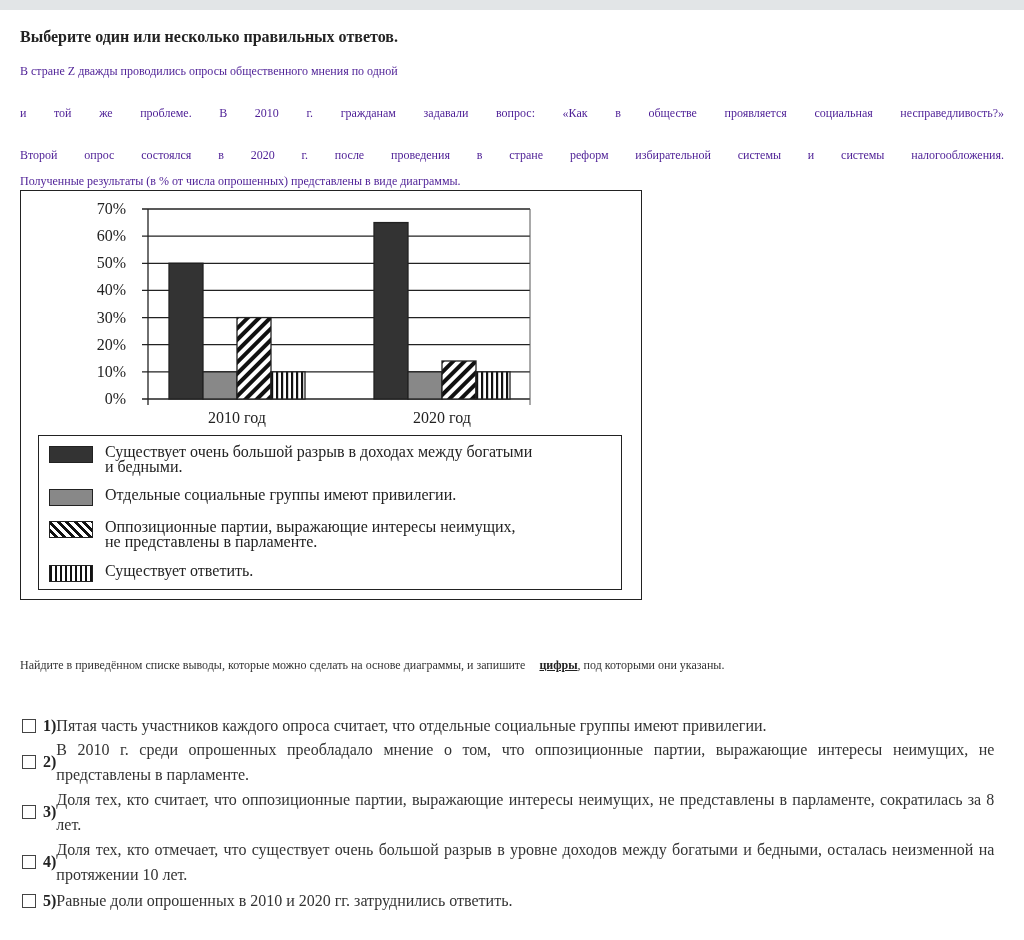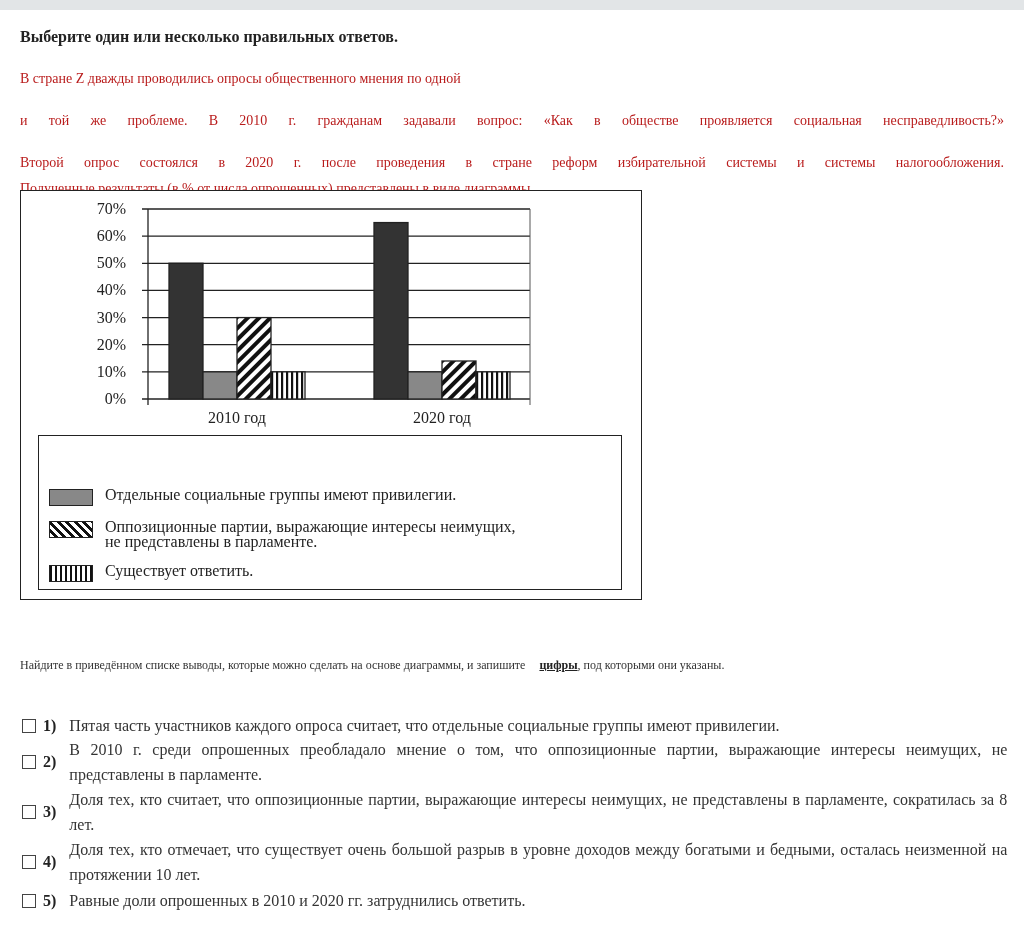--- a/index.html
+++ b/index.html
@@ -3,21 +3,21 @@
 <meta charset="utf-8">
 <style>
   html, body { margin: 0; padding: 0; }
   body {
     width: 1024px; height: 940px; position: relative; overflow: hidden;
     background: #ffffff; color: #222;
     font-family: "Liberation Serif", "DejaVu Serif", serif;
   }
   .topbar { position: absolute; left: 0; top: 0; width: 1024px; height: 10px; background: #e2e5e7; }
   .title { position: absolute; left: 20px; top: 28px; font-size: 16px; font-weight: bold; color: #222; }
-  .intro { position: absolute; left: 20px; top: 66px; width: 984px; font-size: 14px; line-height: 26px; color: #b91c1c; }
+  .intro { position: absolute; left: 20px; top: 58px; width: 984px; font-size: 12px; line-height: 26px; color: #4c1d95; }
   .intro .line { display: block; white-space: nowrap; }
   .intro .just { text-align: justify; text-align-last: justify; white-space: normal; margin-top: 16px; }
 
   .chart-frame { position: absolute; left: 20px; top: 190px; width: 622px; height: 410px; border: 1.5px solid #222; box-sizing: border-box; background: #fff; }
   #chart-svg { position: absolute; left: 0; top: 0; }
   .legend { position: absolute; left: 17px; top: 244px; width: 584px; height: 155px; border: 1.5px solid #222; box-sizing: border-box; background: #fff; }
   .legend-item { position: absolute; left: 10px; display: flex; align-items: flex-start; }
   .swatch { width: 44px; height: 17px; border: 1.5px solid #222; box-sizing: border-box; flex: none; margin-top: 2px; }
   .legend-text { margin-left: 12px; font-size: 16px; line-height: 15px; color: #222; width: 500px; }
   .sw-dark { background: #333333; }
@@ -25,21 +25,21 @@
   .sw-diag { background: repeating-linear-gradient(45deg, #fff 0 3px, #111 3px 6px); }
   .sw-vert { background: repeating-linear-gradient(90deg, #111 0 2px, #fff 2px 5px); }
 
   .question { position: absolute; left: 20px; top: 652px; width: 984px; font-size: 12px; line-height: 26px; color: #333; text-align: justify; }
   .question .accent { font-weight: bold; text-decoration: underline; color: #222; margin-left: 14px; }
 
   .options { position: absolute; left: 22px; top: 713px; width: 980px; }
   .opt { position: absolute; left: 0; display: flex; align-items: center; }
   .checkbox { width: 14px; height: 14px; border: 1px solid #444; box-sizing: border-box; background: #fff; flex: none; }
   .opt-num { font-weight: bold; font-size: 16px; margin-left: 7px; color: #222; flex: none; }
-  .opt-text { font-size: 16px; line-height: 25px; color: #333; margin-left: 13px; }
+  .opt-text { font-size: 16px; line-height: 25px; color: #333; margin-left: 0; }
   .opt.two .opt-text { width: 938px; text-align: justify; }
 </style>
 </head>
 <body>
 
 <div class="topbar"></div>
 
 <div class="title">Выберите один или несколько правильных ответов.</div>
 
 <div class="intro">
@@ -91,20 +91,27 @@
         <text x="105" y="104.42857142857143" text-anchor="end" font-size="16" fill="#222" font-family="Liberation Serif, serif">40%</text>
         <text x="105" y="77.28571428571428" text-anchor="end" font-size="16" fill="#222" font-family="Liberation Serif, serif">50%</text>
         <text x="105" y="50.14285714285714" text-anchor="end" font-size="16" fill="#222" font-family="Liberation Serif, serif">60%</text>
         <text x="105" y="23" text-anchor="end" font-size="16" fill="#222" font-family="Liberation Serif, serif">70%</text>
         <text x="216" y="232" text-anchor="middle" font-size="16" fill="#222" font-family="Liberation Serif, serif">2010 год</text>
         <text x="421" y="232" text-anchor="middle" font-size="16" fill="#222" font-family="Liberation Serif, serif">2020 год</text>
       </g>
   </svg>
 
   <div class="legend">
+    <div class="legend-item" style="top:8px">
+      <span class="swatch sw-dark"></span>
+      <span class="legend-text">
+        <span>Существует очень большой разрыв в доходах между богатыми</span><br>
+        <span>и бедными.</span>
+      </span>
+    </div>
     <div class="legend-item" style="top:51px">
       <span class="swatch sw-gray"></span>
       <span class="legend-text">Отдельные социальные группы имеют привилегии.</span>
     </div>
     <div class="legend-item" style="top:83px">
       <span class="swatch sw-diag"></span>
       <span class="legend-text">
         <span>Оппозиционные партии, выражающие интересы неимущих,</span><br>
         <span>не представлены в парламенте.</span>
       </span>

